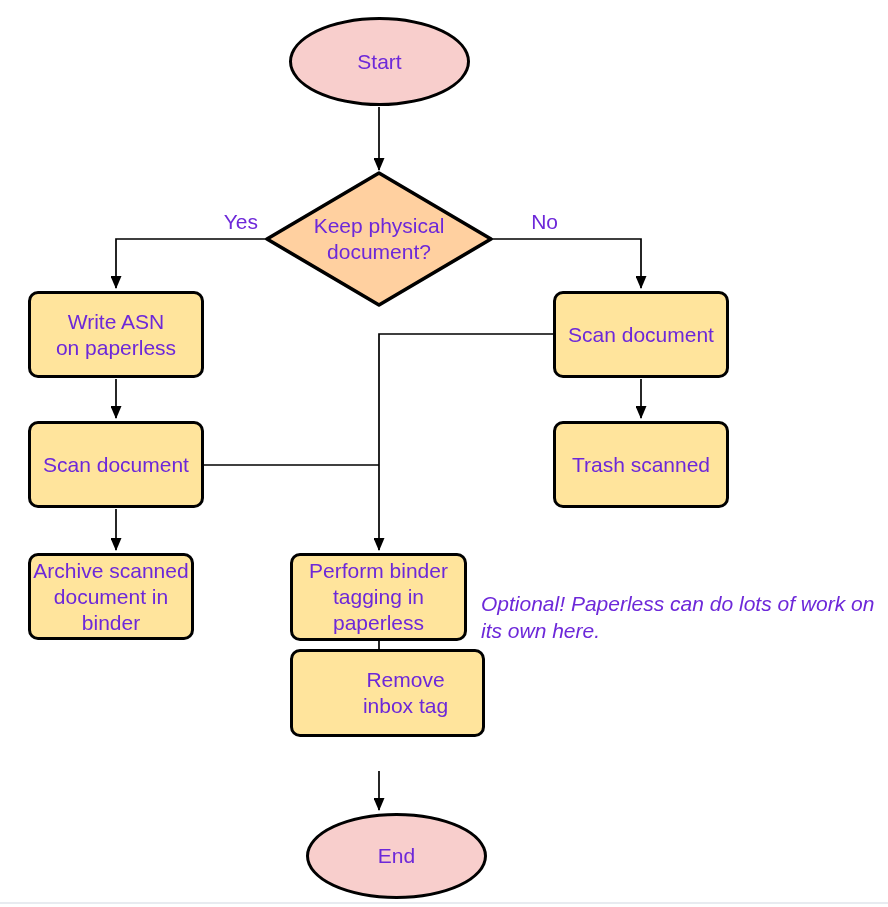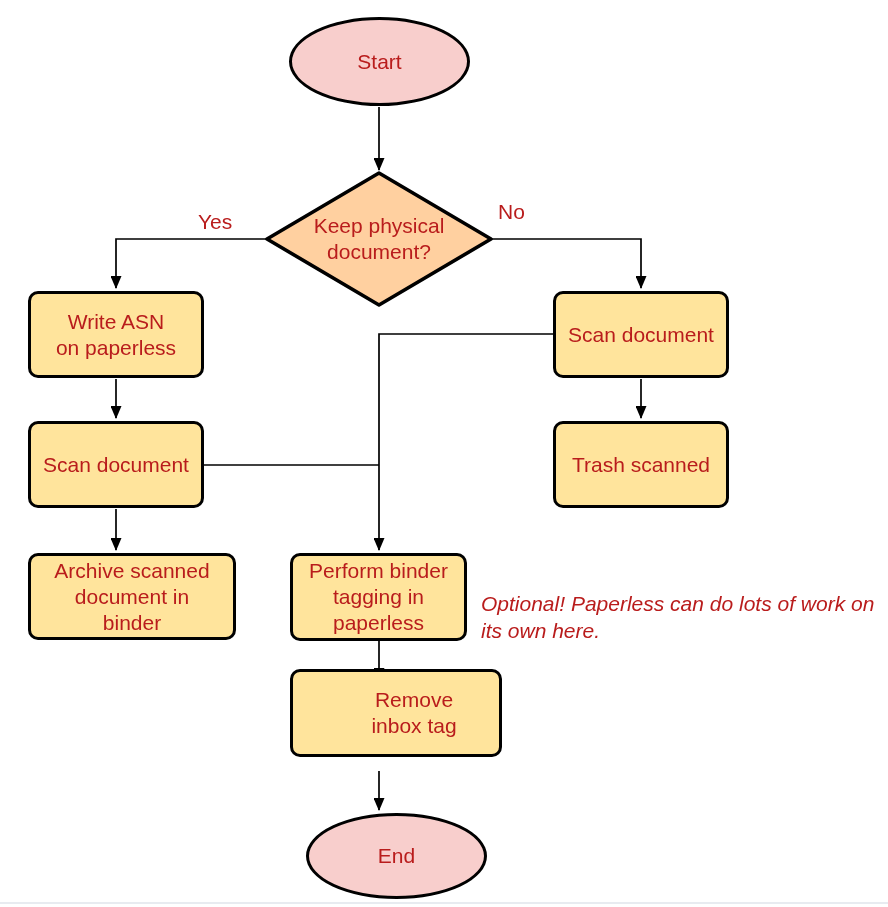--- a/index.html
+++ b/index.html
@@ -2,21 +2,21 @@
 <html style="--terminal-fill: #f8cecc; --decision-fill: #ffd0a0; --process-fill: #ffe49c; --stroke: #000000; --divider: #e8ebf0;"><head>
 <meta charset="utf-8">
 <style>
   html, body { margin: 0; padding: 0; background: #ffffff; }
   #canvas {
     position: relative;
     width: 888px;
     height: 907px;
     background: #ffffff;
     font-family: "Liberation Sans", sans-serif;
-    color: #b91c1c;
+    color: #6d28d9;
     overflow: hidden;
   }
   #edge-layer { position: absolute; left: 0; top: 0; }
   .edge {
     fill: none;
     stroke: var(--stroke, #000000);
     stroke-width: 1.7;
   }
   .diamond {
     fill: var(--decision-fill, #ffd0a0);
@@ -43,21 +43,21 @@
   .terminal {
     background: var(--terminal-fill, #f8cecc);
     border: 3px solid var(--stroke, #000000);
     border-radius: 50%;
   }
   .decision-overlay { background: transparent; }
   .edge-label {
     position: absolute;
     font-size: 21px;
     line-height: 26px;
-    text-align: left;
+    text-align: right;
   }
   .note {
     position: absolute;
     font-size: 21px;
     line-height: 27px;
     font-style: italic;
     white-space: pre-line;
   }
   .bottom-divider {
     position: absolute;
@@ -97,52 +97,52 @@
   <div class="node terminal" style="left:289px; top:17px; width:181px; height:89px;">
     <span class="lbl">Start</span>
   </div>
 
   <div class="node decision-overlay" style="left:289px; top:196px; width:180px; height:86px;">
     <span class="lbl">Keep physical
 document?</span>
   </div>
 
   <div class="edge-label" style="left:198px; top:209px; width:60px;">Yes</div>
-  <div class="edge-label" style="left:498px; top:199px; width:60px;">No</div>
+  <div class="edge-label" style="left:498px; top:209px; width:60px;">No</div>
 
   <div class="node process" style="left:28px; top:291px; width:176px; height:87px;">
     <span class="lbl">Write ASN
 on paperless</span>
   </div>
 
   <div class="node process" style="left:28px; top:421px; width:176px; height:87px;">
     <span class="lbl">Scan document</span>
   </div>
 
-  <div class="node process" style="left:28px; top:553px; width:208px; height:87px;">
+  <div class="node process" style="left:28px; top:553px; width:166px; height:87px;">
     <span class="lbl">Archive scanned
 document in
 binder</span>
   </div>
 
   <div class="node process" style="left:553px; top:291px; width:176px; height:87px;">
     <span class="lbl">Scan document</span>
   </div>
 
   <div class="node process" style="left:553px; top:421px; width:176px; height:87px;">
     <span class="lbl">Trash scanned</span>
   </div>
 
   <div class="node process" style="left:290px; top:553px; width:177px; height:88px;">
     <span class="lbl">Perform binder
 tagging in
 paperless</span>
   </div>
 
-  <div class="node process" style="left:290px; top:669px; width:212px; height:88px;padding-left:36px;">
+  <div class="node process" style="left:290px; top:649px; width:195px; height:88px;padding-left:36px;">
     <span class="lbl">Remove
 inbox tag</span>
   </div>
 
   <div class="node terminal" style="left:306px; top:813px; width:181px; height:86px;">
     <span class="lbl">End</span>
   </div>
 
   <div class="note" style="left:481px; top:590px; width:430px;">Optional! Paperless can do lots of work on
 its own here.</div>

